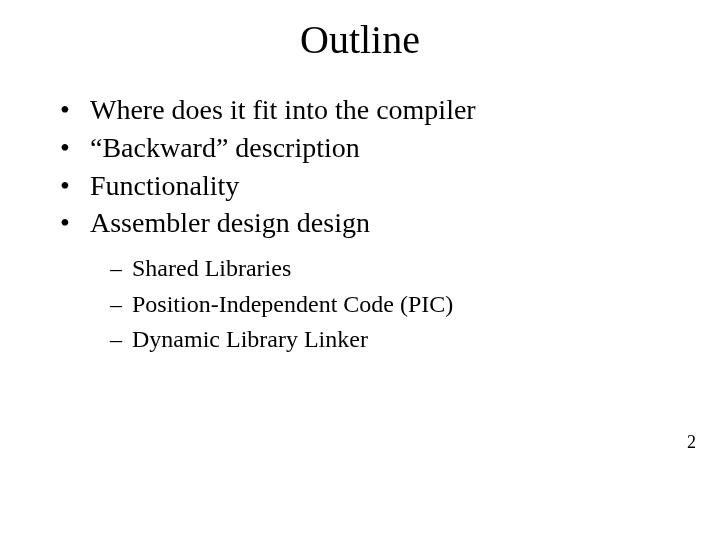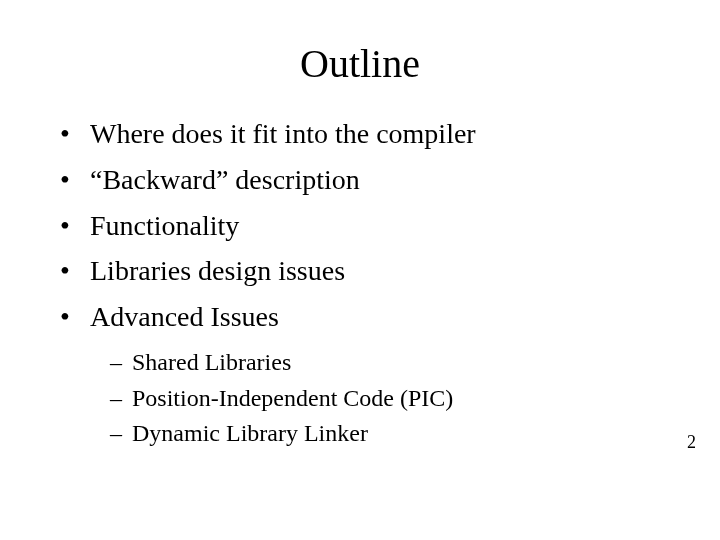--- a/index.html
+++ b/index.html
@@ -10,39 +10,39 @@
     background: #ffffff;
     font-family: "Times New Roman", Times, serif;
     color: #000000;
     overflow: hidden;
   }
   .slide {
     width: 720px;
     height: 471px;
     position: relative;
     box-sizing: border-box;
-    padding: 32px 40px 40px 40px;
+    padding: 8px 40px 40px 40px;
   }
   .title {
     text-align: center;
     font-size: 40px;
     font-weight: normal;
     margin: 8px 0 28px 0;
   }
   ul.main {
     list-style: none;
     padding: 0;
     margin: 0 0 0 20px;
     font-size: 28px;
     line-height: 1.35;
   }
   ul.main > li {
     position: relative;
     padding-left: 30px;
-    margin: 8px 0;
+    margin: 0 0;
   }
   ul.main > li::before {
     content: "•";
     position: absolute;
     left: 0;
     top: 0;
   }
   ul.sub {
     list-style: none;
     padding: 0;
@@ -71,22 +71,21 @@
 </head>
 <body>
 
 <div class="slide">
   <h1 class="title">Outline</h1>
 
   <ul class="main">
     <li><span>Where does it fit into the compiler</span></li>
     <li><span>“Backward” description</span></li>
     <li><span>Functionality</span></li>
-    <li><span>Libraries design issues</span></li>
-    <li><span>Advanced Issues</span></li>
+    <li><span>Assembler design design</span></li>
   </ul>
 
   <ul class="sub">
     <li><span>Shared Libraries</span></li>
     <li><span>Position-Independent Code (PIC)</span></li>
     <li><span>Dynamic Library Linker</span></li>
   </ul>
 
   <div class="page-number">2</div>
 </div>

